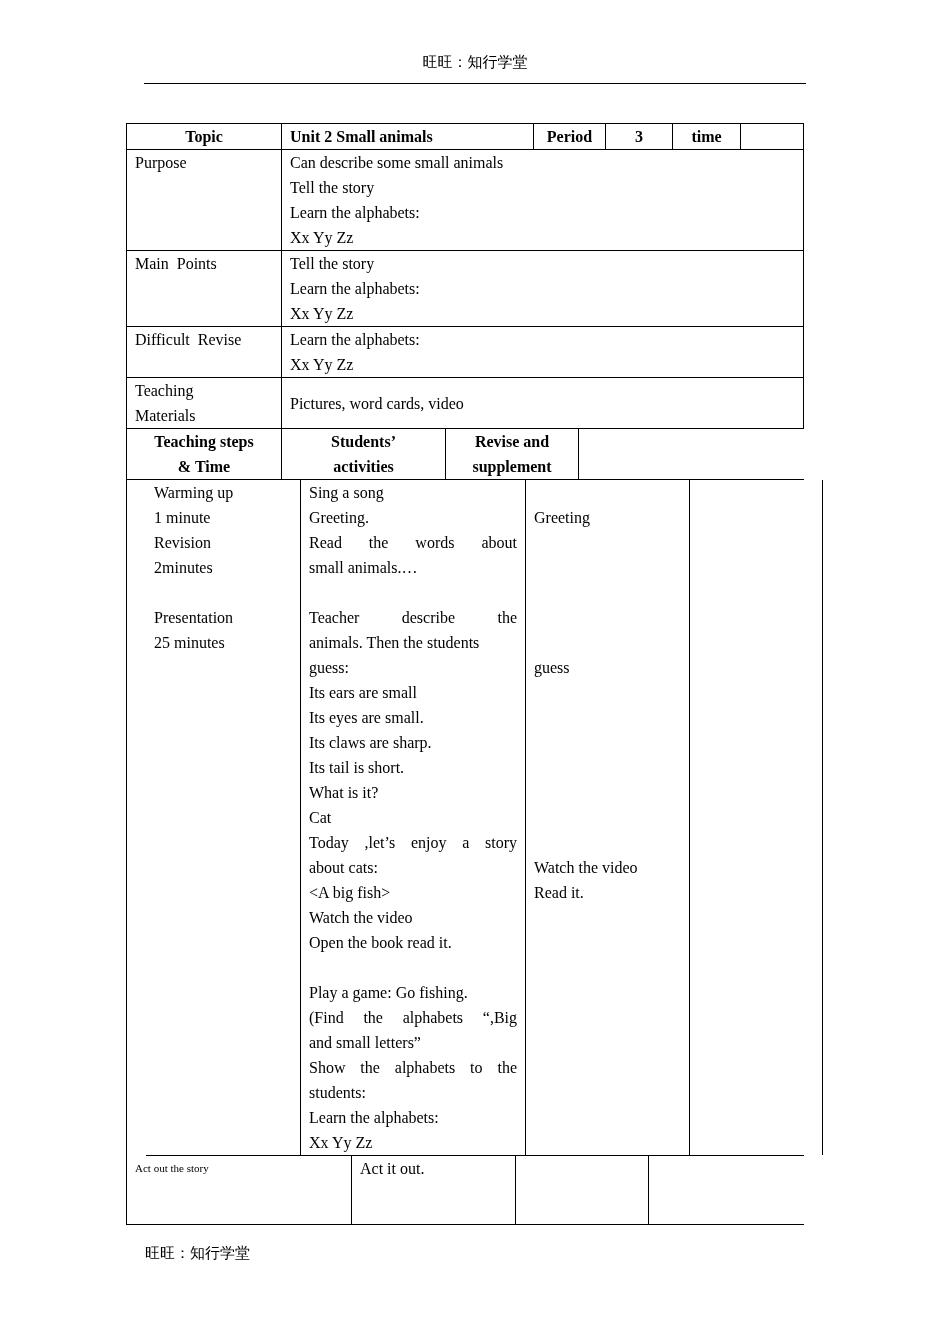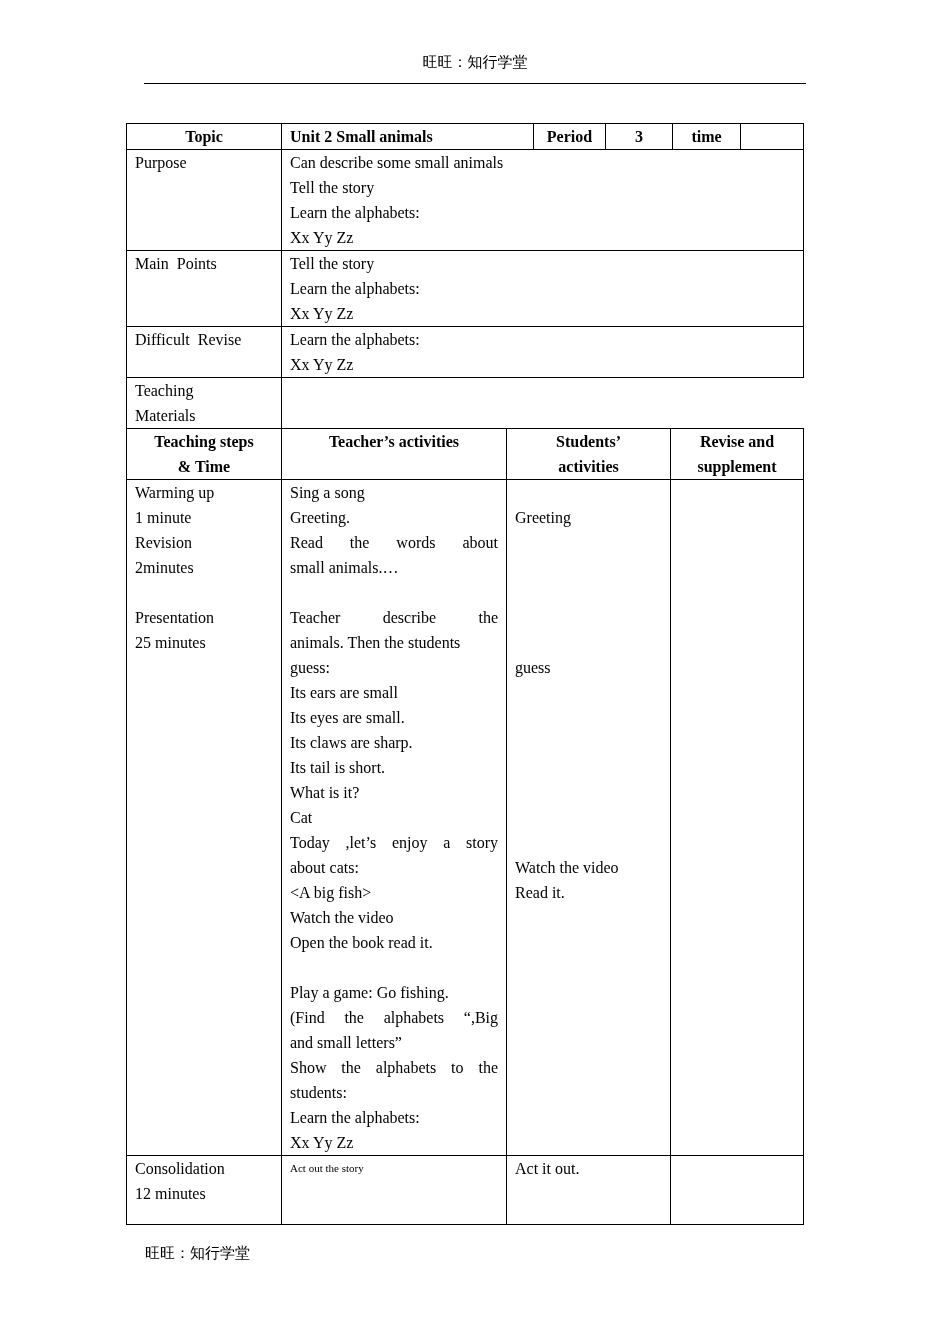--- a/index.html
+++ b/index.html
@@ -53,21 +53,21 @@
     white-space: pre-wrap;
     flex-shrink: 0;
     overflow: hidden;
   }
   .b { font-weight: bold; }
   .c { text-align: center; }
   .v-center { display: flex; align-items: center; }
   .w155{width:155px} .w252{width:252px} .w72{width:72px} .w67{width:67px}
   .w68{width:68px} .w63{width:63px} .w522{width:522px}
   .w225{width:225px} .w164{width:164px} .w133{width:133px}
-  .row-body { min-height: 672px; }
+  .row-body { min-height: 672px; margin-left: 19px; }
   .row-consolidation { min-height: 69px; }
   .tline { min-height: 25px; }
   .tline.j { text-align: justify; text-align-last: justify; }
   .small-text { font-size: 11px; }
 </style>
 </head>
 <body>
 
 <div class="page">
 
@@ -104,26 +104,26 @@
 
     <div class="trow">
       <div class="cell w155">Difficult  Revise</div>
       <div class="cell w522">Learn the alphabets:
 Xx Yy Zz</div>
     </div>
 
     <div class="trow">
       <div class="cell w155">Teaching
 Materials</div>
+      <div class="cell w522 v-center">Pictures, word cards, video</div>
     </div>
 
     <div class="trow">
       <div class="cell w155 b c">Teaching steps
 &amp; Time</div>
-      <div class="cell w225 b c">Teacher’s activities</div>
       <div class="cell w164 b c">Students’
 activities</div>
       <div class="cell w133 b c">Revise and
 supplement</div>
     </div>
 
     <div class="trow row-body">
       <div class="cell w155">Warming up
 1 minute
 Revision
@@ -146,22 +146,20 @@
 
 
 
 
 Watch the video
 Read it.</div>
       <div class="cell w133"></div>
     </div>
 
     <div class="trow row-consolidation">
-      <div class="cell w155">Consolidation
-12 minutes</div>
       <div class="cell w225 small-text">Act out the story</div>
       <div class="cell w164">Act it out.</div>
       <div class="cell w133"></div>
     </div>
 
   </div>
 
   <div class="doc-footer">
     <span>旺旺：知行学堂</span>
   </div>

